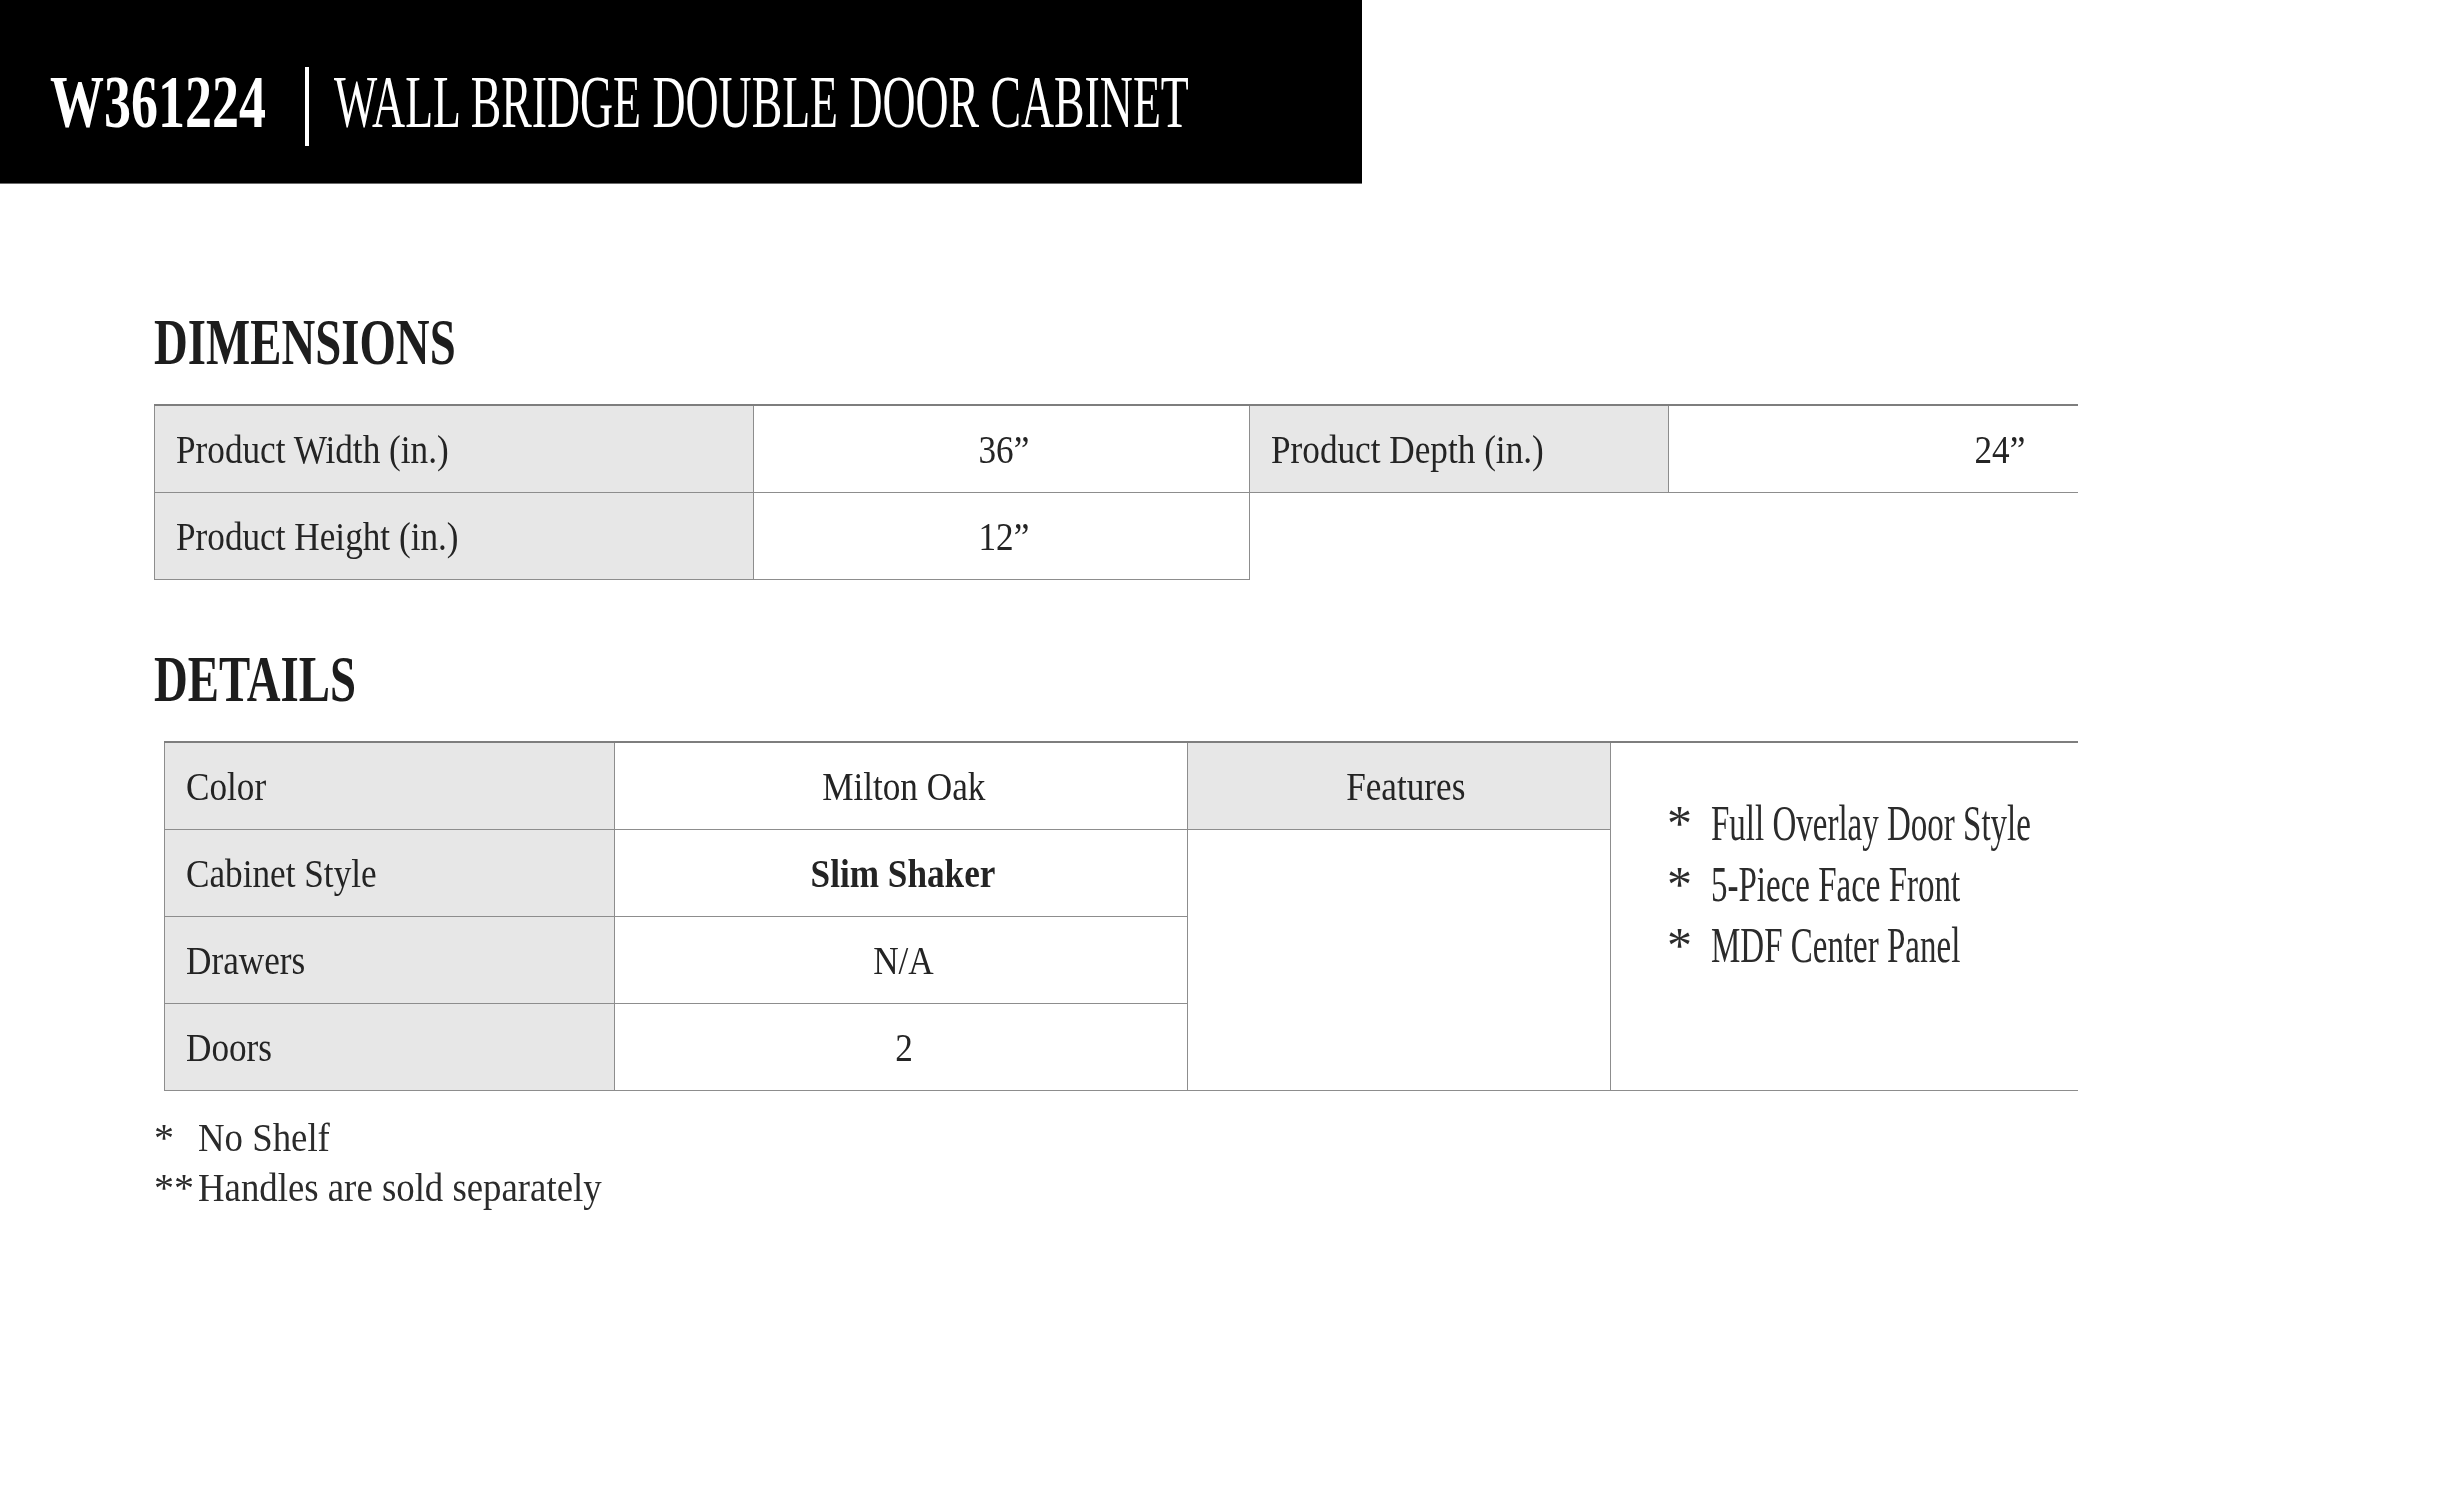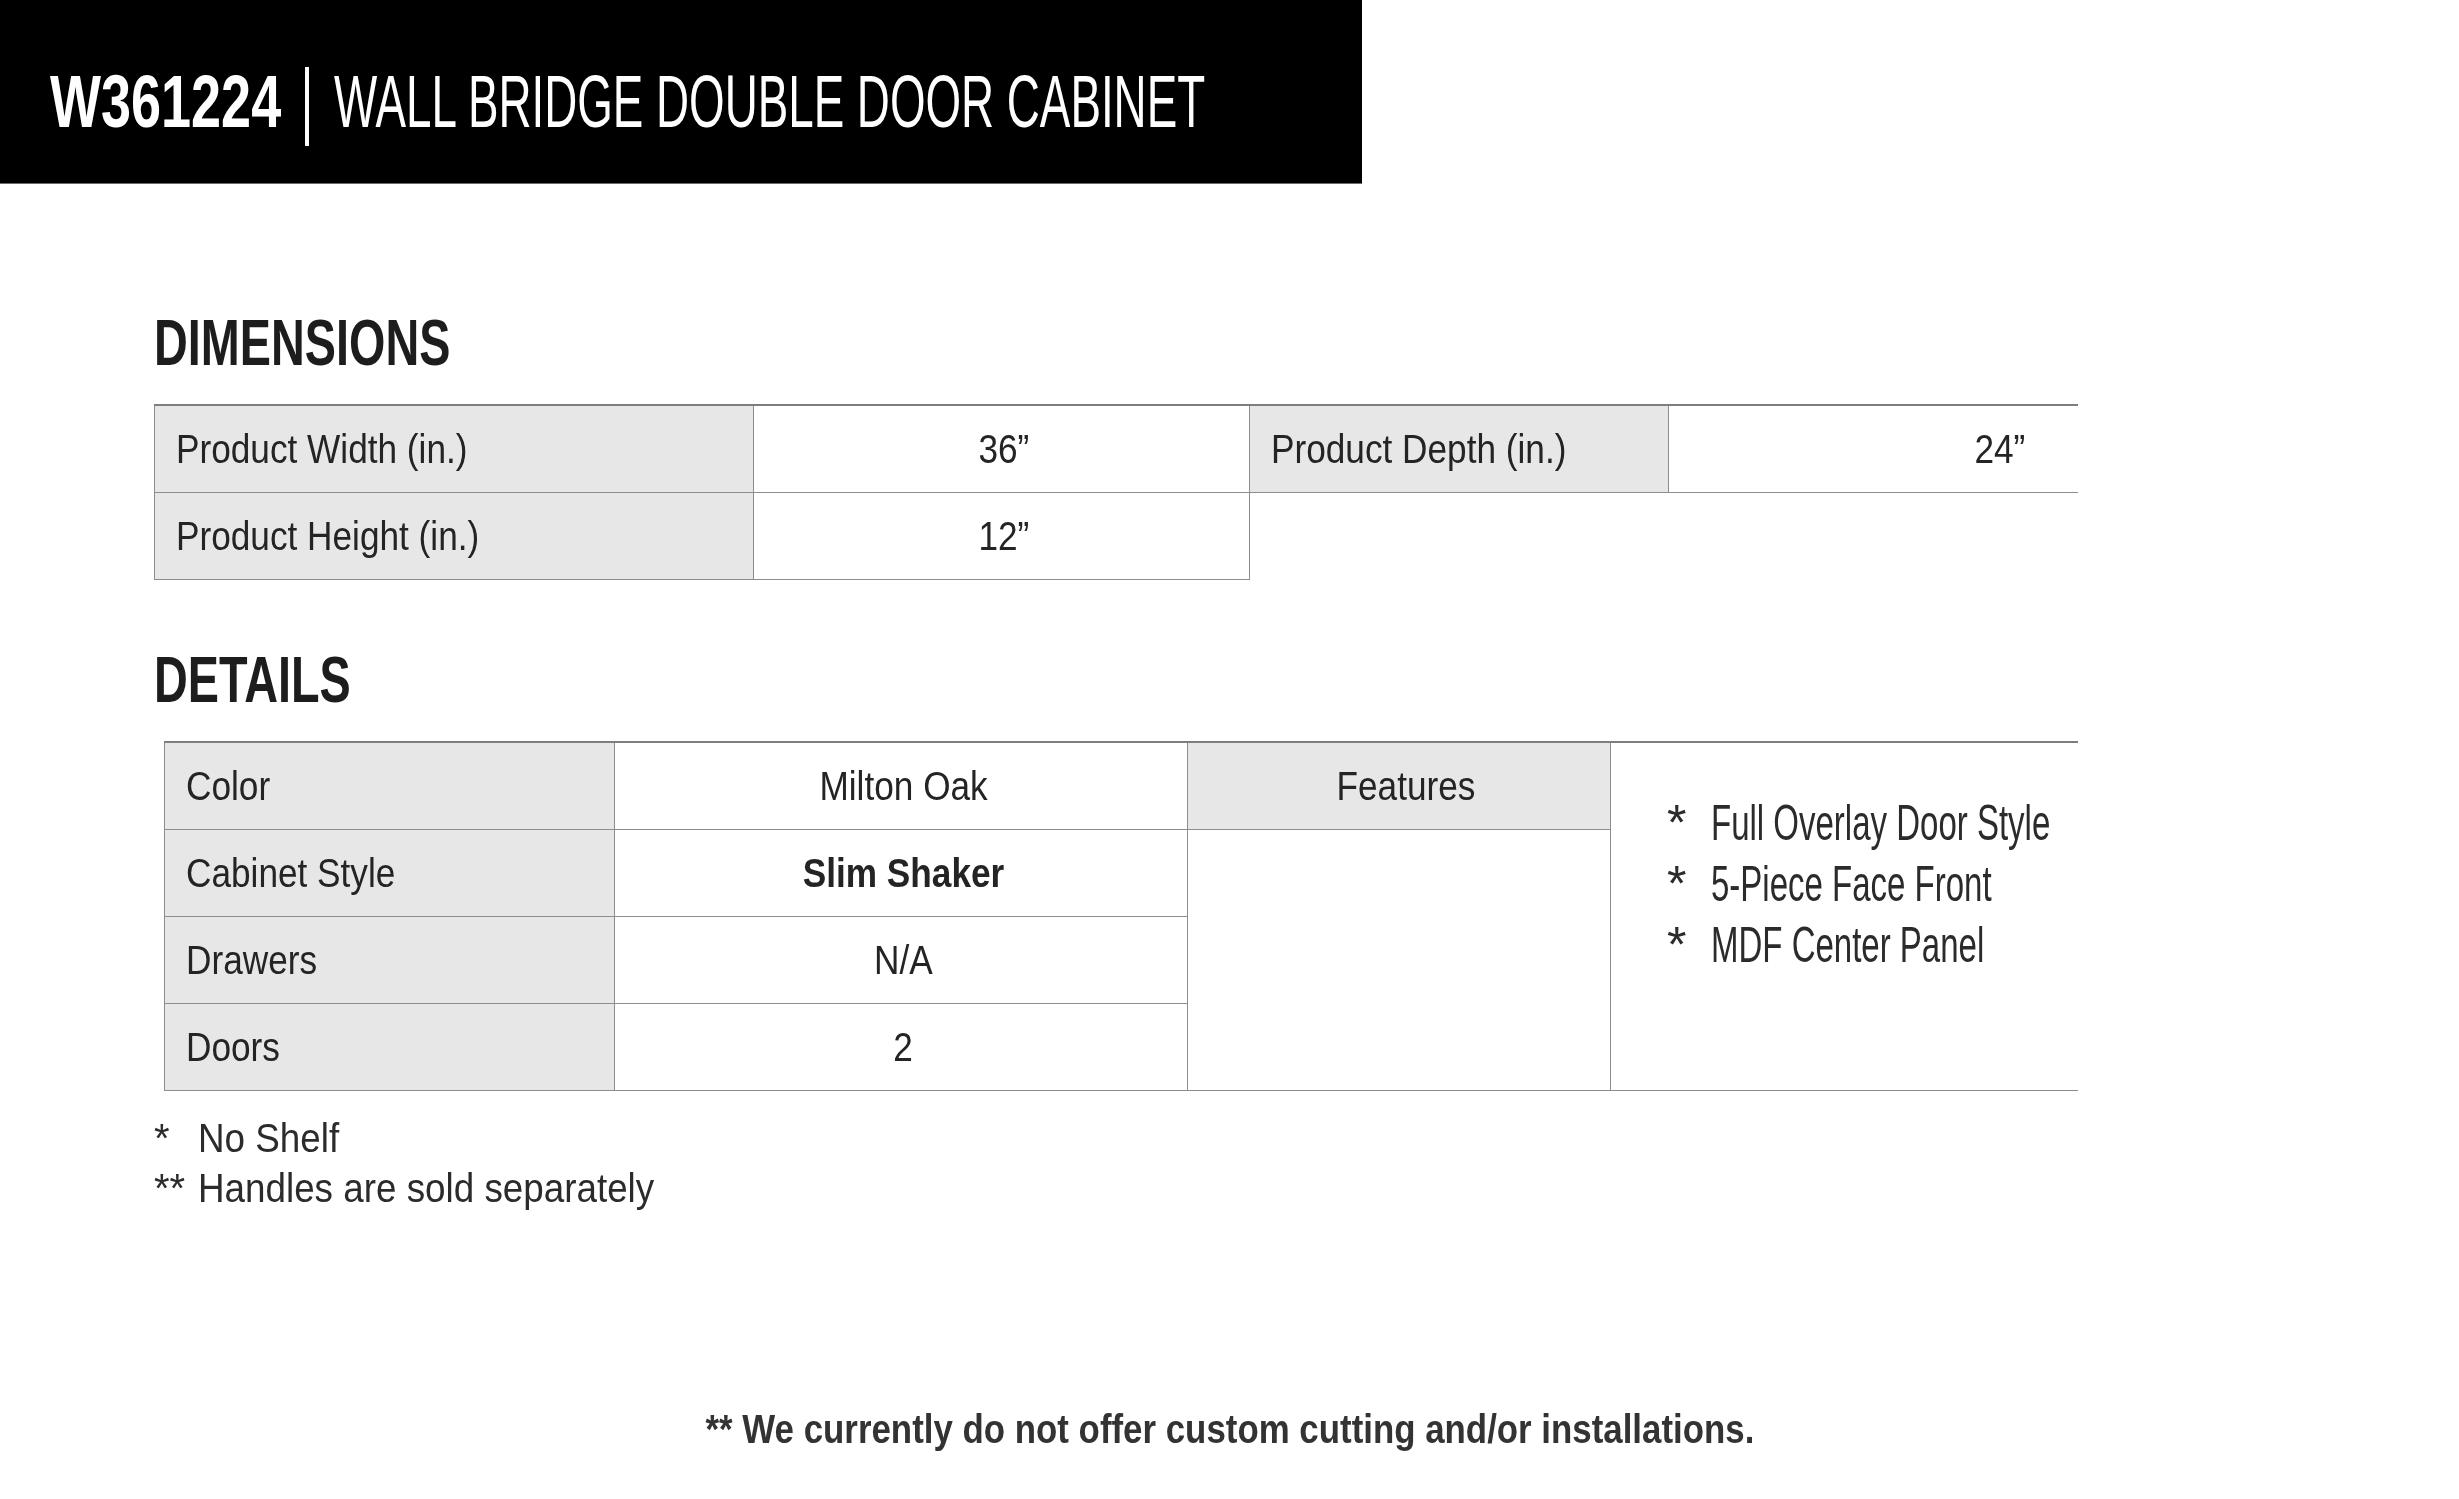--- a/index.html
+++ b/index.html
@@ -1,21 +1,21 @@
 <!DOCTYPE html>
 <html><head>
 <meta charset="utf-8">
 <style>
   html,body{margin:0;padding:0;background:#ffffff;}
   .page{
     position:relative;
     width:2078px;
     height:1500px;
     background:#ffffff;
-    font-family:Liberation Sans, sans-serif;
+    font-family:Liberation Serif, serif;
     color:#242424;
     overflow:hidden;
   }
   
   .header-bar{
     position:absolute;
     left:0; top:0;
     width:1362px; height:183px;
     background:#000000;
     border-bottom:1.9px solid #6b6b6b;
@@ -238,18 +238,15 @@
     <div class="footnote-line">
       <span class="fn-marker">*</span>
       <span class="fn-text">No Shelf</span>
     </div>
     <div class="footnote-line">
       <span class="fn-marker">**</span>
       <span class="fn-text">Handles are sold separately</span>
     </div>
   </div>
 
-  <div class="bottom-note">
-    <span>** We currently do not offer custom cutting and/or installations.</span>
-  </div>
 
 </div>
 
 
 </body></html>

